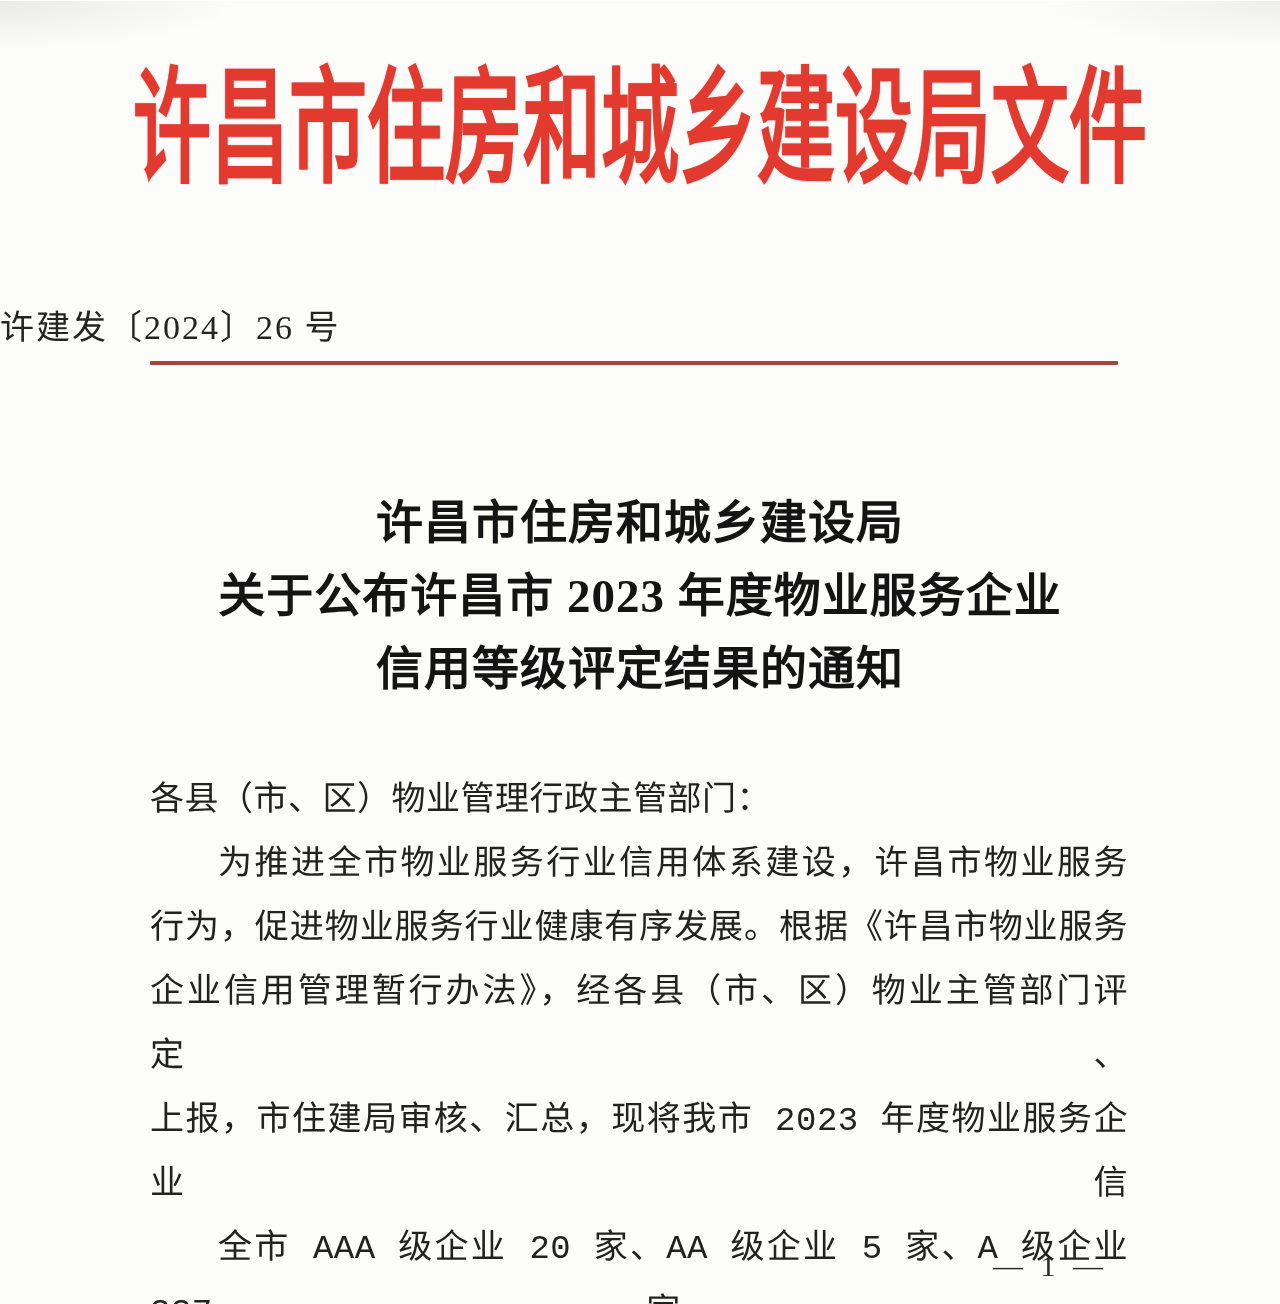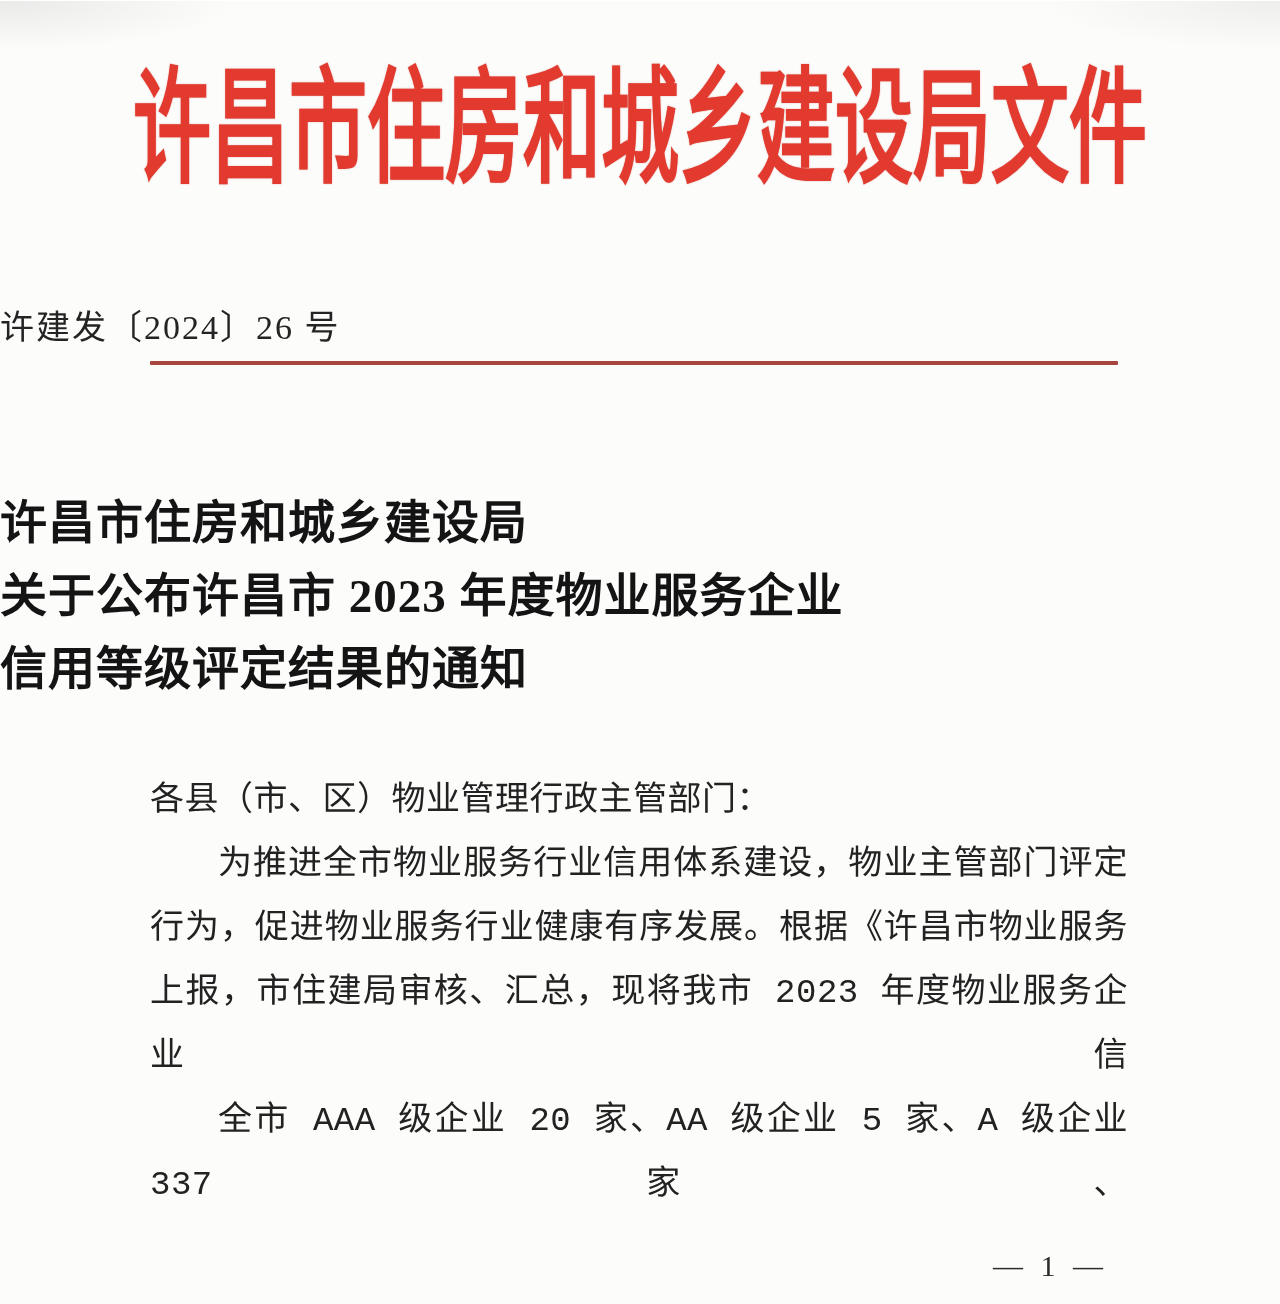--- a/index.html
+++ b/index.html
@@ -61,20 +61,21 @@
     background: #a8453c;
     border-radius: 1px;
   }
 
   
   .doc-title {
     position: absolute;
     top: 486px;
     left: 0;
     right: 0;
+    text-align: center;
     font-weight: bold;
     font-size: 47px;
     line-height: 73px;
     color: #141414;
     letter-spacing: 1px;
   }
 
   
   .doc-body {
     position: absolute;
@@ -118,21 +119,22 @@
   <div class="red-rule"></div>
 
   <div class="doc-title">
     <div class="title-line">许昌市住房和城乡建设局</div>
     <div class="title-line">关于公布许昌市 2023 年度物业服务企业</div>
     <div class="title-line">信用等级评定结果的通知</div>
   </div>
 
   <div class="doc-body">
     <div class="body-line">各县（市、区）物业管理行政主管部门：</div>
-    <div class="body-line indent fill">为推进全市物业服务行业信用体系建设，物业主管部门评定</div>
+    <div class="body-line indent fill">为推进全市物业服务行业信用体系建设，许昌市物业服务</div>
     <div class="body-line fill">行为，促进物业服务行业健康有序发展。根据《许昌市物业服务</div>
+    <div class="body-line fill">企业信用管理暂行办法》，经各县（市、区）物业主管部门评定、</div>
     <div class="body-line fill">上报，市住建局审核、汇总，现将我市 2023 年度物业服务企业信</div>
     <div class="body-line indent fill">全市 AAA 级企业 20 家、AA 级企业 5 家、A 级企业 337 家、</div>
   </div>
 
   <div class="page-number">— 1 —</div>
 
 </div>
 
 </body></html>

